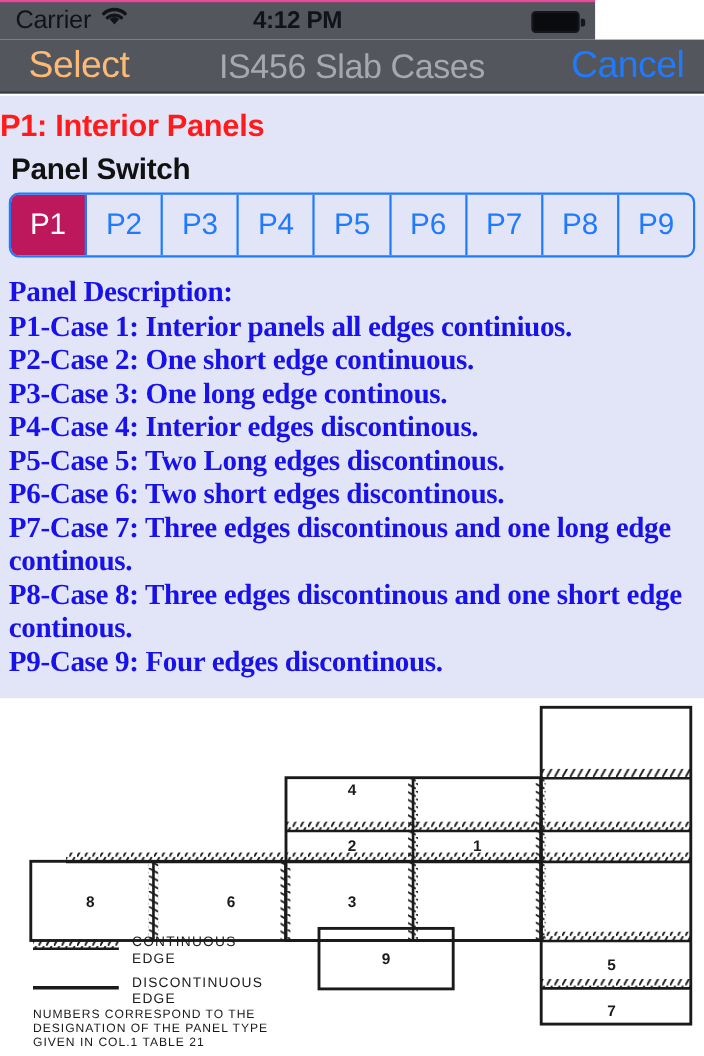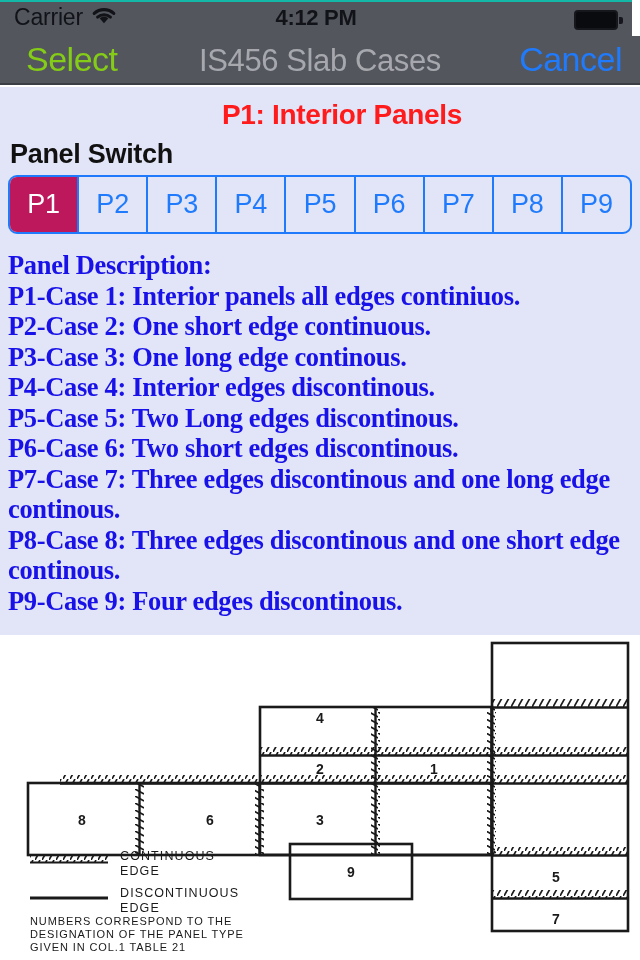--- a/index.html
+++ b/index.html
@@ -12,24 +12,24 @@
     height: 960px;
     overflow: hidden;
     font-family: "Liberation Sans", sans-serif;
     position: relative;
   }
 
   
   #status-bar {
     position: absolute;
     top: 0; left: 0;
-    width: 632px;
+    width: 541px;
     height: 36px;
     background: #54565e;
-    border-top: 2px solid #14b8a6;
+    border-top: 2px solid #ec4899;
     box-sizing: border-box;
     padding-left: 44px;
   }
   #carrier-group {
     position: absolute;
     left: 14px; top: 2px;
     display: flex;
     align-items: center;
     gap: 8px;
   }
@@ -73,21 +73,21 @@
     width: 640px;
     height: 49px;
     background: #54565e;
     border-bottom: 2px solid #3c3e45;
     box-sizing: border-box;
   }
   #nav-select {
     position: absolute;
     left: 26px; top: 4px;
     font-size: 34px;
-    color: #84cc16;
+    color: #fdba74;
     letter-spacing: -0.5px;
   }
   #nav-title {
     position: absolute;
     left: 0; right: 0; top: 7px;
     text-align: center;
     font-size: 31px;
     color: #a6a8ae;
     letter-spacing: -0.4px;
   }
@@ -104,26 +104,25 @@
     position: absolute;
     top: 87px; left: 0;
     width: 640px;
     height: 548px;
     background: #e2e4f7;
   }
 
   #case-title {
     position: absolute;
     top: 12px; left: 0; right: 0;
-    text-align: center;
+    text-align: left;
     font-size: 28px;
     font-weight: bold;
     color: #ff1b1b;
     letter-spacing: -0.3px;
-    padding-left: 44px;
   }
 
   #panel-switch-label {
     position: absolute;
     top: 52px; left: 10px;
     font-size: 27px;
     font-weight: bold;
     color: #111111;
     letter-spacing: -0.3px;
   }

